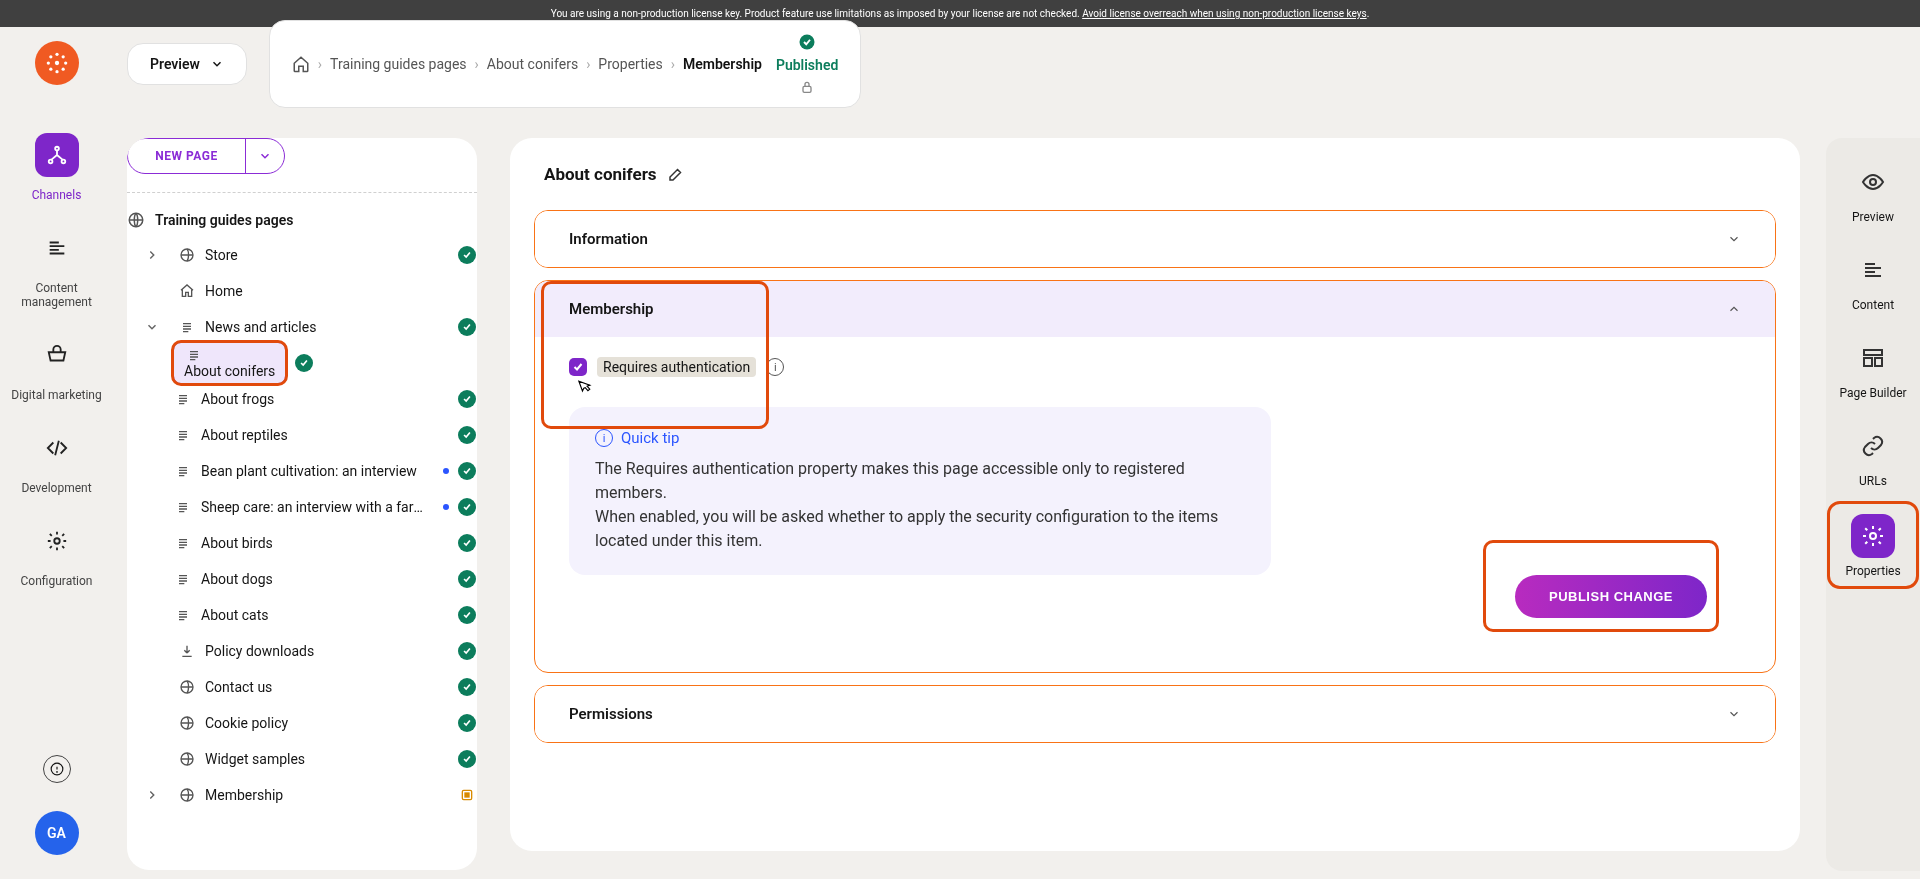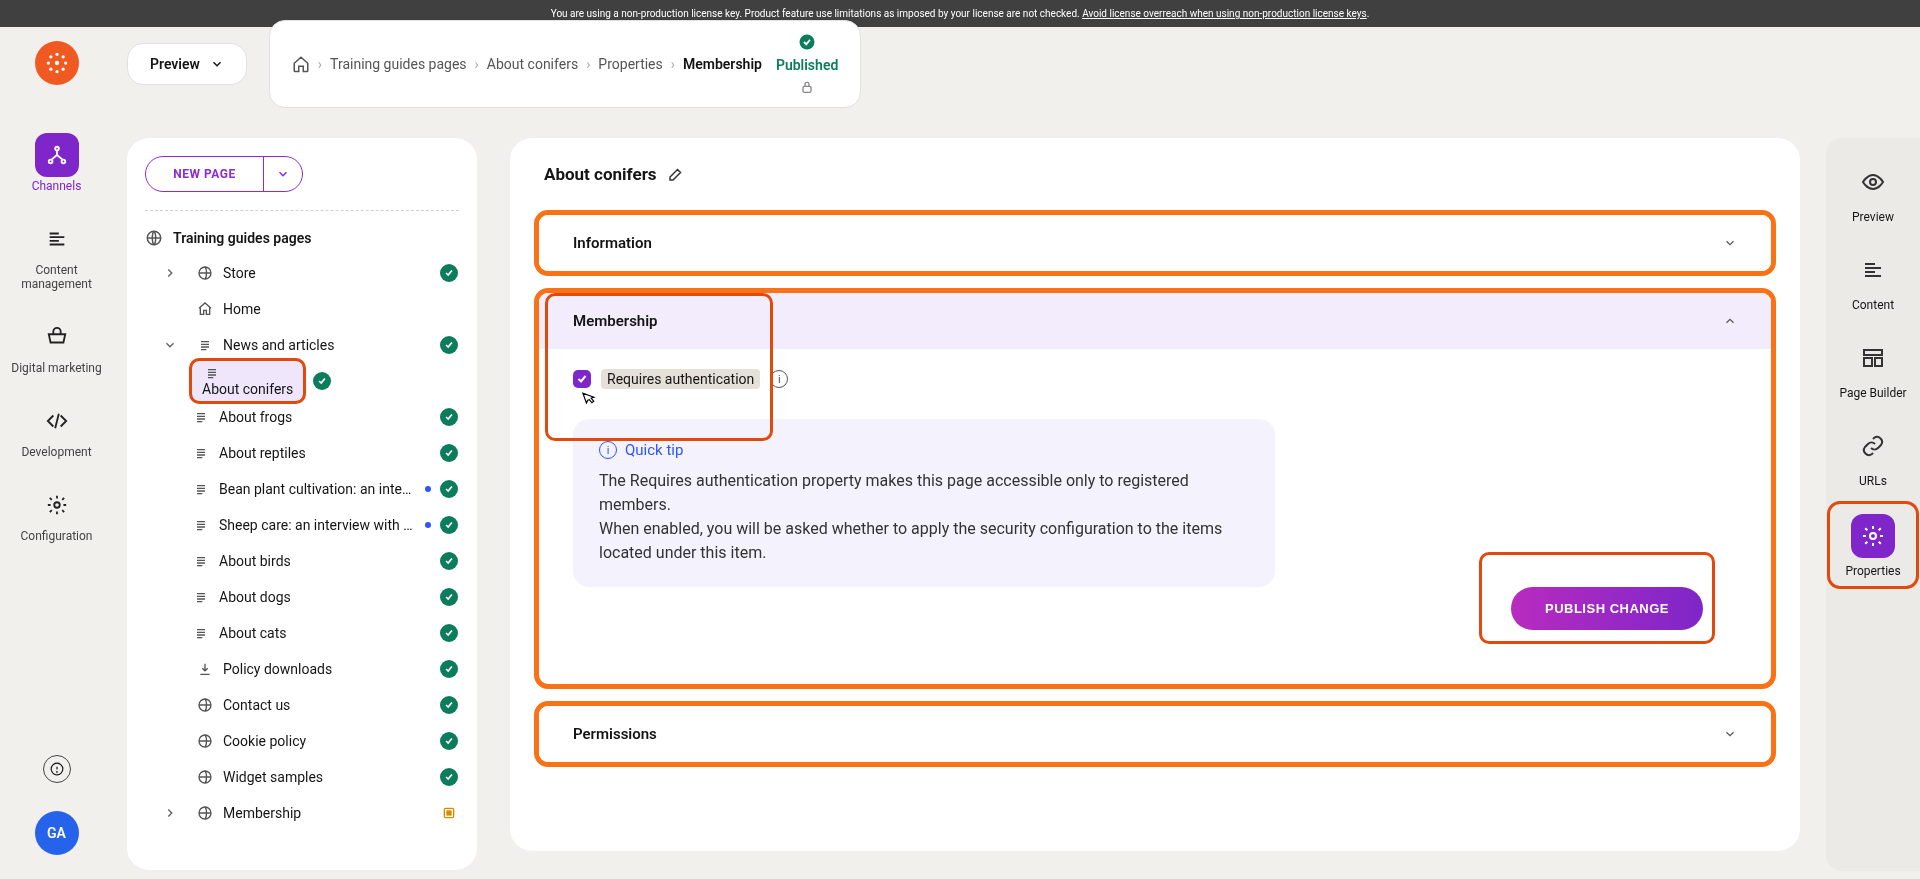--- a/index.html
+++ b/index.html
@@ -48,21 +48,21 @@
   .global-nav-item {
     width: 100%;
     text-align: center;
     padding: 8px 4px 6px;
     font-size: 12px;
     color: #444;
     cursor: pointer;
     display: flex;
     flex-direction: column;
     align-items: center;
-    gap: 2px;
+    gap: 11px;
   }
   .global-nav-item .ic-wrap {
     width: 44px; height: 44px; border-radius: 12px;
     display: flex; align-items: center; justify-content: center;
   }
   .global-nav-item.active { color: #7e26c9; }
   .global-nav-item.active .ic-wrap { background: #7e26c9; color: #fff; }
   .global-nav-item:not(.active) .ic-wrap { color: #222; }
   .global-spacer { flex: 1; }
   .info-badge, .user-badge {
@@ -116,21 +116,20 @@
   .status-pill svg { color: #0c7d5c; }
 
   
   .tree-panel {
     position: absolute;
     left: 127px; top: 138px;
     width: 350px;
     height: 732px;
     background: #fff;
     border-radius: 22px;
-    padding: 18px;
     overflow: hidden;
   }
   .new-page-btn {
     border: 1.5px solid #8b2cd6;
     color: #8b2cd6;
     background: #fff;
     border-radius: 18px;
     font-weight: 700;
     font-size: 12px;
     letter-spacing: 0.5px;
@@ -195,21 +194,21 @@
     padding: 26px 0 0 0;
     overflow: hidden;
     display: flex; flex-direction: column;
   }
   .content-header {
     display: flex; align-items: center; gap: 10px;
     padding: 0 34px 14px;
     font-weight: 700; font-size: 17px;
   }
   .content-header .edit { color: #333; cursor: pointer; }
-  .section-card { margin: 12px 24px 0; border: 5px solid #f97316; border-radius: 14px; overflow: hidden; }
+  .section-card { margin: 12px 24px 0; border: 1px solid #f97316; border-radius: 14px; overflow: hidden; }
   .section-head {
     height: 56px; display: flex; align-items: center; justify-content: space-between;
     padding: 0 34px; font-weight: 600; font-size: 15px;
     cursor: pointer;
     background: #fff;
   }
   .section-head.expanded { background: #f2ecfc; }
   .section-body { padding: 20px 34px 30px; position: relative; }
   .membership-highlight-box {
     position: absolute; left: 6px; top: -56px; width: 228px; height: 148px;

